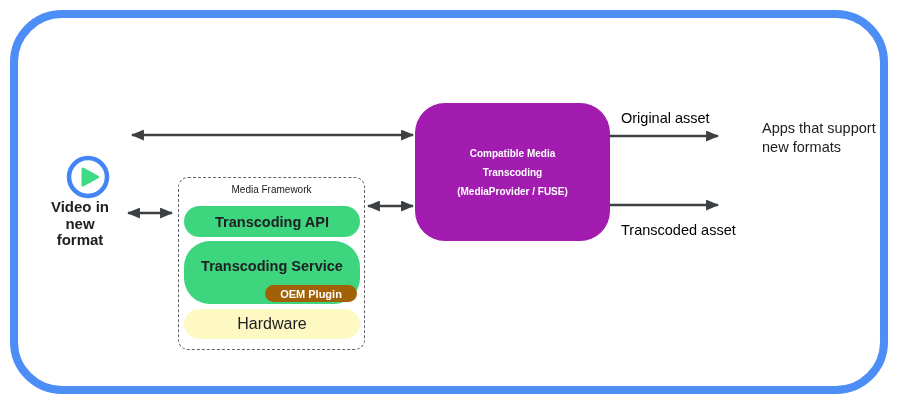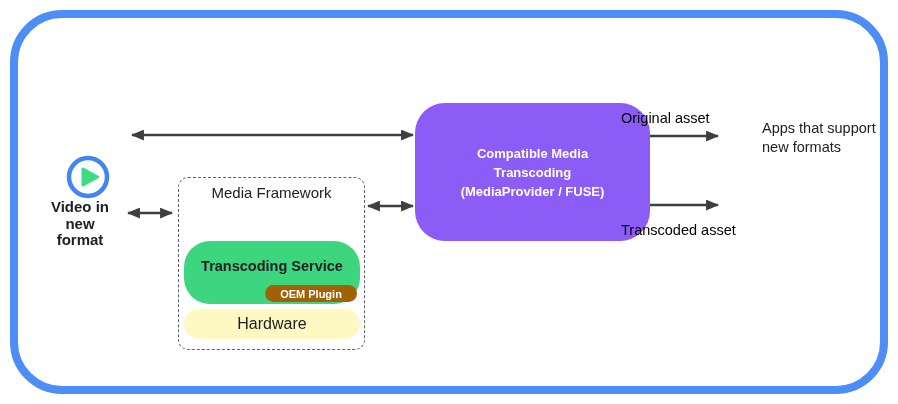--- a/index.html
+++ b/index.html
@@ -6,36 +6,36 @@
   .canvas{position:relative;width:898px;height:404px;background:#ffffff;
           font-family:"Liberation Sans",sans-serif;color:#202124;overflow:hidden;}
   .frame{position:absolute;left:10px;top:10px;right:10px;bottom:10px;
          border:8px solid #4c8df6;border-radius:52px;}
   .arrows{position:absolute;left:0;top:0;width:898px;height:404px;pointer-events:none;}
   .play-wrap{position:absolute;left:66px;top:155px;width:44px;height:44px;}
   .video-label{position:absolute;left:35px;top:199px;width:90px;text-align:center;
                font-size:15px;line-height:16.5px;white-space:pre-line;font-weight:bold;}
   .mf-box{position:absolute;left:178px;top:177px;width:187px;height:173px;
           border:1.5px dashed #5f6368;border-radius:10px;box-sizing:border-box;}
-  .mf-title{position:absolute;top:6px;left:0;width:100%;text-align:center;font-size:15px;}
+  .mf-title{position:absolute;top:6px;left:0;width:100%;text-align:center;font-size:10px;}
   .pill{position:absolute;box-sizing:border-box;display:flex;align-items:center;
         justify-content:center;text-align:center;}
   .api{left:5px;top:28px;width:176px;height:31px;border-radius:16px;
        background:#3ed57f;font-weight:bold;font-size:14.5px;}
   .service{left:5px;top:63px;width:176px;height:63px;border-radius:26px;
            background:#3ed57f;font-weight:bold;font-size:14.5px;}
   .service .svc-label{margin-bottom:13px;}
   .oem{position:absolute;right:3px;bottom:2px;width:92px;height:17px;border-radius:9px;
        background:#a16207;color:#ffffff;font-weight:bold;font-size:11px;
        display:flex;align-items:center;justify-content:center;}
   .hw{left:5px;top:131px;width:176px;height:30px;border-radius:16px;
       background:#fef9c3;font-size:16px;}
-  .transcoder{position:absolute;left:415px;top:103px;width:235px;height:138px;
-              background:#8b5cf6;border-radius:30px;color:#ffffff;font-weight:bold;
-              font-size:13px;line-height:19px;display:flex;align-items:center;
+  .transcoder{position:absolute;left:415px;top:103px;width:195px;height:138px;
+              background:#a21caf;border-radius:30px;color:#ffffff;font-weight:bold;
+              font-size:10px;line-height:19px;display:flex;align-items:center;
               justify-content:center;text-align:center;white-space:pre-line;}
   .lbl{position:absolute;font-size:14.5px;}
   .blue{color:#000000;}
   .original{left:621px;top:110px;}
   .transcoded{left:621px;top:222px;}
   .apps1{left:738px;top:119px;line-height:19px;white-space:pre-line;margin-left:24px;}
   .apps2{left:738px;top:186px;line-height:19px;white-space:pre-line;}
 </style>
 </head>
 <body>
@@ -63,20 +63,21 @@
       <path d="M17 14 L31.5 22 L17 30 Z" fill="#3ddc84" stroke="#3ddc84" stroke-width="3" stroke-linejoin="round"></path>
     </svg>
   </div>
 
   <div class="video-label">Video in
 new
 format</div>
 
   <div class="mf-box">
     <div class="mf-title">Media Framework</div>
+    <div class="pill api">Transcoding API</div>
     <div class="pill service">
       <span class="svc-label">Transcoding Service</span>
       <div class="oem">OEM Plugin</div>
     </div>
     <div class="pill hw">Hardware</div>
   </div>
 
   <div class="transcoder">
     <span>Compatible Media
 Transcoding

